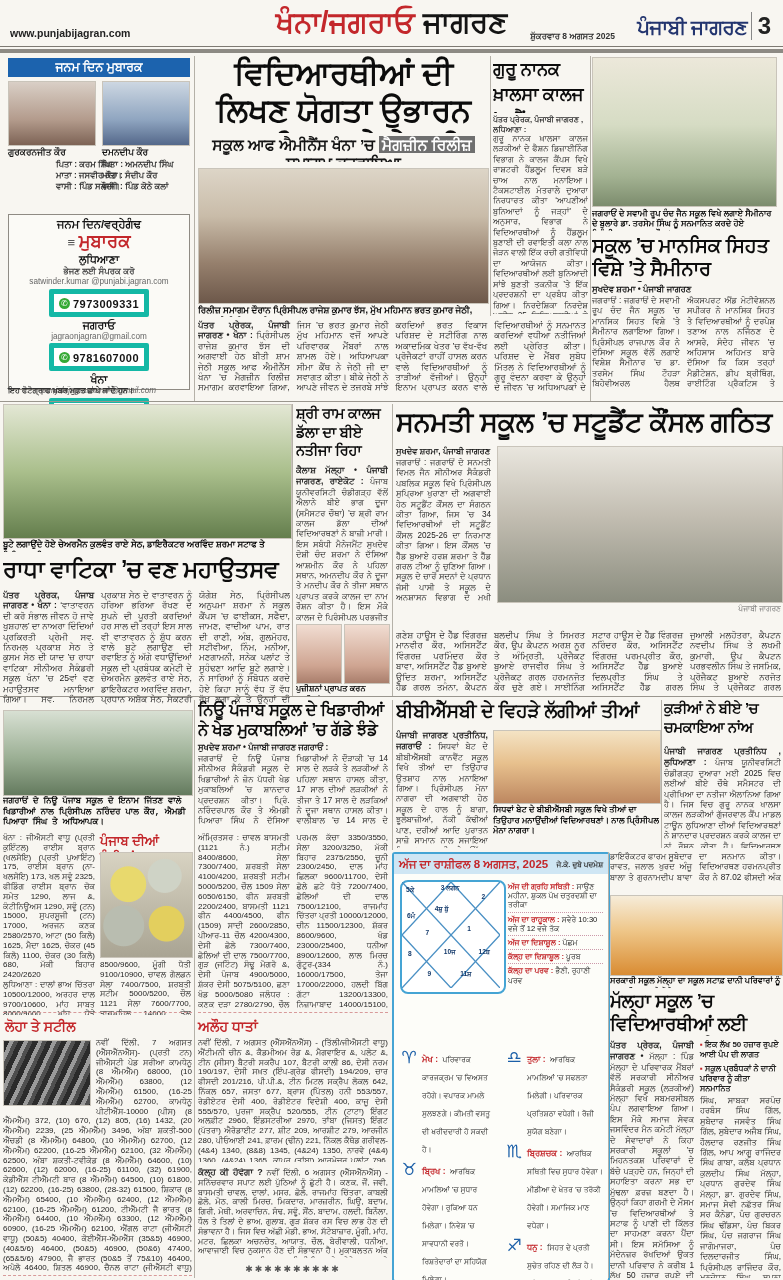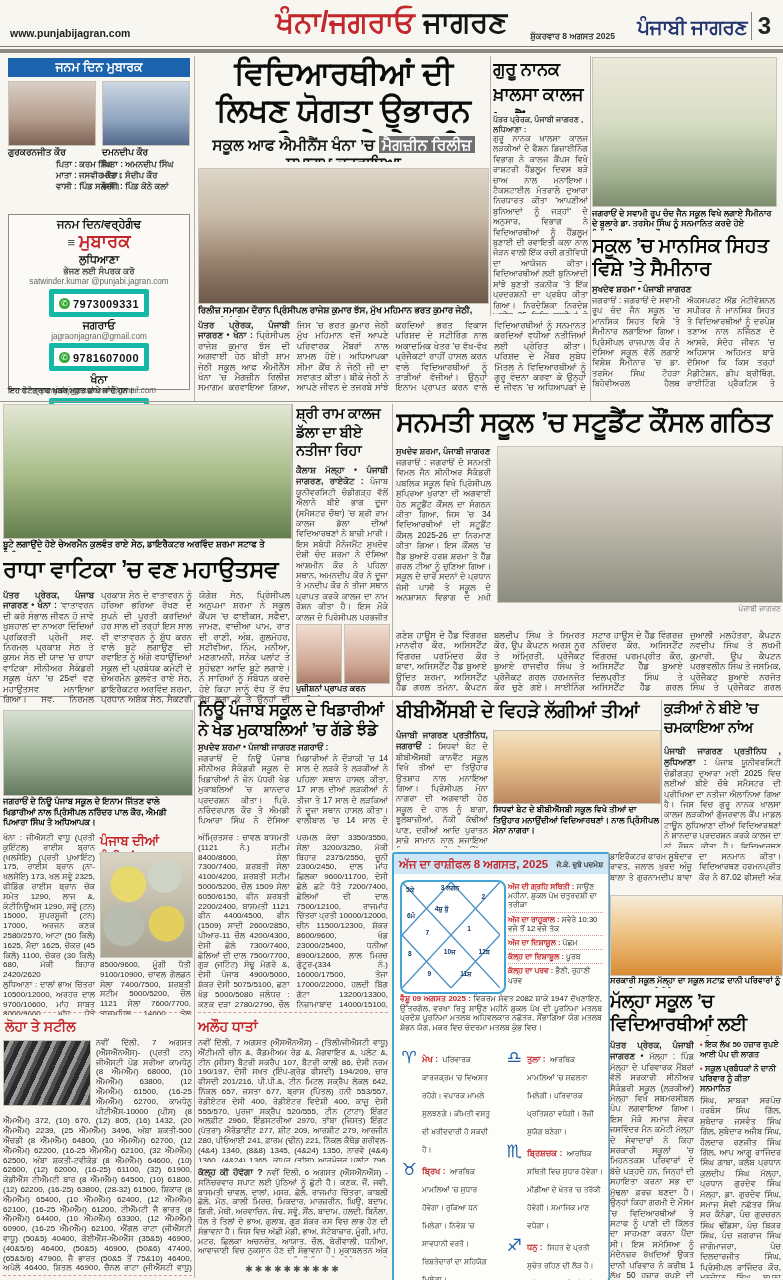--- a/index.html
+++ b/index.html
@@ -144,21 +144,21 @@
   <div class="a j" style="left:396px;top:458px;width:95px;height:143px;font-size:8.2px;">ਜਗਰਾਓਂ : ਜਗਰਾਓਂ ਦੇ ਸਨਮਤੀ ਵਿਮਲ ਜੈਨ ਸੀਨੀਅਰ ਸੈਕੰਡਰੀ ਪਬਲਿਕ ਸਕੂਲ ਵਿਖੇ ਪ੍ਰਿੰਸੀਪਲ ਸੁਪ੍ਰਿਆ ਖੁਰਾਣਾ ਦੀ ਅਗਵਾਈ ਹੇਠ ਸਟੂਡੈਂਟ ਕੌਂਸਲ ਦਾ ਸੰਗਠਨ ਕੀਤਾ ਗਿਆ, ਜਿਸ ’ਚ 34 ਵਿਦਿਆਰਥੀਆਂ ਦੀ ਸਟੂਡੈਂਟ ਕੌਂਸਲ 2025-26 ਦਾ ਨਿਰਮਾਣ ਕੀਤਾ ਗਿਆ। ਇਸ ਕੌਂਸਲ ’ਚ ਹੈੱਡ ਬੁਆਏ ਹਰਸ਼ ਸ਼ਰਮਾ ਤੇ ਹੈੱਡ ਗਰਲ ਟੀਆ ਨੂੰ ਚੁਣਿਆ ਗਿਆ। ਸਕੂਲ ਦੇ ਚਾਰੋਂ ਸਦਨਾਂ ਦੇ ਪ੍ਰਧਾਨ ਜੱਸੀ ਪਾਸੀ ਤੇ ਸਕੂਲ ਦੇ ਅਨੁਸ਼ਾਸਨ ਵਿਭਾਗ ਦੇ ਮੁਖੀ ਸਰਬਜੀਤ ਸਿੰਘ ਧਾਲੀਵਾਲ ਜਿਨ੍ਹਾਂ ਵੱਲੋਂ ਚਾਰੋਂ ਸਦਨਾਂ ਦੇ ਅਹੁਦੇਦਾਰ ਚੁਣੇ ਗਏ।</div>
   <div class="a photo ph-sanmati" style="left:497px;top:446px;width:284px;height:155px;"></div>
   <div class="a cap" style="left:396px;top:604px;width:385px;height:23px;">
     <span style="float:right;color:#666;font-weight:400;font-size:7.5px;">ਪੰਜਾਬੀ ਜਾਗਰਣ</span>
   </div>
   <div class="a j c4" style="left:396px;top:630px;width:385px;height:64px;">ਗਣੇਸ਼ ਹਾਊਸ ਦੇ ਹੈੱਡ ਵਿੰਗਰਜ਼ ਮਾਨਵੀਰ ਕੌਰ, ਅਸਿਸਟੈਂਟ ਵਿੰਗਰਜ਼ ਪਰਮਿੰਦਰ ਕੌਰ ਬਾਵਾ, ਅਸਿਸਟੈਂਟ ਹੈੱਡ ਬੁਆਏ ਉਦਿਤ ਸ਼ਰਮਾ, ਅਸਿਸਟੈਂਟ ਹੈੱਡ ਗਰਲ ਤਮੰਨਾ, ਕੈਪਟਨ ਬਲਦੀਪ ਸਿੰਘ ਤੇ ਸਿਮਰਤ ਕੌਰ, ਉਪ ਕੈਪਟਨ ਅਰਸ਼ ਨੂਰ ਤੇ ਅੰਮ੍ਰਿਤੀ, ਪ੍ਰੋਜੈਕਟ ਬੁਆਏ ਰਾਜਵੀਰ ਸਿੰਘ ਤੇ ਪ੍ਰੋਜੈਕਟ ਗਰਲ ਹਰਮਨਜੋਤ ਕੌਰ ਚੁਣੇ ਗਏ। ਸਾਈਨਿੰਗ ਸਟਾਰ ਹਾਊਸ ਦੇ ਹੈੱਡ ਵਿੰਗਰਜ਼ ਨਰਿੰਦਰ ਕੌਰ, ਅਸਿਸਟੈਂਟ ਵਿੰਗਰਜ਼ ਪਰਮਪ੍ਰੀਤ ਕੌਰ, ਅਸਿਸਟੈਂਟ ਹੈੱਡ ਬੁਆਏ ਦਿਲਪ੍ਰੀਤ ਸਿੰਘ ਤੇ ਅਸਿਸਟੈਂਟ ਹੈੱਡ ਗਰਲ ਜੁਆਲੀ ਮਲਹੋਤਰਾ, ਕੈਪਟਨ ਨਵਦੀਪ ਸਿੰਘ ਤੇ ਲਖਮੀ ਕੁਮਾਰੀ, ਉਪ ਕੈਪਟਨ ਪਰਭਵਲੀਨ ਸਿੰਘ ਤੇ ਜਸਮਿਕ, ਪ੍ਰੋਜੈਕਟ ਬੁਆਏ ਨਰਜੋਤ ਸਿੰਘ ਤੇ ਪ੍ਰੋਜੈਕਟ ਗਰਲ ਰੌਣਕ ਨੂੰ ਚੁਣਿਆ ਗਿਆ। ਵੀਨਸ ਹਾਊਸ ਦੇ ਹੈੱਡ ਵਿੰਗਰਜ਼ ਨਵਜੋਤ ਸ਼ਰਮਾ ਤੇ ਅਸਿਸਟੈਂਟ ਹਾਊਸ ਵਿੰਗਰਜ਼ ਨੀਲੂ ਜਿੰਨ, ਅਸਿਸਟੈਂਟ ਹੈੱਡ ਬੁਆਏ ਦਿੰਦਰਜੀਤ ਸਿੰਘ ਸੋਨੀ ਤੇ ਅਸਿਸਟੈਂਟ ਹੈੱਡ ਗਰਲ ਸ਼ਰਨ ਅਰੋੜਾ, ਕੈਪਟਨ ਜੁਝਾਰ ਸਿੰਘ ਤੇ ਕਰਨਪ੍ਰੀਤ ਕੌਰ, ਉਪ ਕੈਪਟਨ ਤਰਪ੍ਰੀਤ ਸਿੰਘ ਤੇ ਨਿਮਰਤ ਕੌਰ, ਪ੍ਰੋਜੈਕਟ ਬੁਆਏ ਗੈਲਨ ਅਰੋੜੀ, ਪ੍ਰੋਜੈਕਟ ਗਰਲ ਜਸ਼ਨਪ੍ਰੀਤ ਕੌਰ ਆਦਿ ਨੂੰ ਚੁਣ ਕੇ ਉਨ੍ਹਾਂ ਨੂੰ ਉਨ੍ਹਾਂ ਦੀਆਂ ਜ਼ਿੰਮੇਵਾਰੀਆਂ ਪ੍ਰਤੀ ਸੁਚੇਤ ਕੀਤਾ ਗਿਆ।</div>
 
   <div class="a rule-h" style="left:0;right:0;top:696px;"></div>
 
   <div class="a photo ph-np" style="left:3px;top:710px;width:188px;height:84px;"></div>
-  <div class="a cap" style="left:3px;top:796px;width:188px;height:32px;font-size:8.4px;">ਜਗਰਾਓਂ ਦੇ ਨਿਊ ਪੰਜਾਬ ਸਕੂਲ ਦੇ ਇਨਾਮ ਜਿੱਤਣ ਵਾਲੇ ਖਿਡਾਰੀਆਂ ਨਾਲ ਪ੍ਰਿੰਸੀਪਲ ਨਰਿੰਦਰ ਪਾਲ ਕੌਰ, ਐਮਡੀ ਪਿਆਰਾ ਸਿੰਘ ਤੇ ਅਧਿਆਪਕ।</div>
+  <div class="a cap" style="left:3px;top:796px;width:188px;height:32px;font-size:8.4px;font-family:Liberation Mono, monospace;">ਜਗਰਾਓਂ ਦੇ ਨਿਊ ਪੰਜਾਬ ਸਕੂਲ ਦੇ ਇਨਾਮ ਜਿੱਤਣ ਵਾਲੇ ਖਿਡਾਰੀਆਂ ਨਾਲ ਪ੍ਰਿੰਸੀਪਲ ਨਰਿੰਦਰ ਪਾਲ ਕੌਰ, ਐਮਡੀ ਪਿਆਰਾ ਸਿੰਘ ਤੇ ਅਧਿਆਪਕ।</div>
   <div class="a h" style="left:198px;top:699px;width:190px;height:42px;font-size:16.5px;line-height:20px;">ਨਿਊ ਪੰਜਾਬ ਸਕੂਲ ਦੇ ਖਿਡਾਰੀਆਂ ਨੇ ਖੇਡ ਮੁਕਾਬਲਿਆਂ ’ਚ ਗੱਡੇ ਝੰਡੇ</div>
   <div class="a" style="left:198px;top:742px;width:190px;font-size:8.4px;font-weight:700;">ਸੁਖਦੇਵ ਸ਼ਰਮਾ • ਪੰਜਾਬੀ ਜਾਗਰਣ ਜਗਰਾਓਂ :</div>
   <div class="a j c2" style="left:198px;top:754px;width:190px;height:74px;font-size:8.2px;">ਜਗਰਾਓਂ ਦੇ ਨਿਊ ਪੰਜਾਬ ਸੀਨੀਅਰ ਸੈਕੰਡਰੀ ਸਕੂਲ ਦੇ ਖਿਡਾਰੀਆਂ ਨੇ ਜ਼ੋਨ ਪੱਧਰੀ ਖੇਡ ਮੁਕਾਬਲਿਆਂ ’ਚ ਸ਼ਾਨਦਾਰ ਪ੍ਰਦਰਸ਼ਨ ਕੀਤਾ। ਪ੍ਰਿੰ. ਨਰਿੰਦਰਪਾਲ ਕੌਰ ਤੇ ਐਮਡੀ ਪਿਆਰਾ ਸਿੰਘ ਨੇ ਦੱਸਿਆ ਖਿਡਾਰੀਆਂ ਨੇ ਦੌੜਾਕੀ ’ਚ 14 ਸਾਲ ਦੇ ਲੜਕੇ ਤੇ ਲੜਕੀਆਂ ਨੇ ਪਹਿਲਾ ਸਥਾਨ ਹਾਸਲ ਕੀਤਾ, 17 ਸਾਲ ਦੀਆਂ ਲੜਕੀਆਂ ਨੇ ਤੀਜਾ ਤੇ 17 ਸਾਲ ਦੇ ਲੜਕਿਆਂ ਨੇ ਦੂਜਾ ਸਥਾਨ ਹਾਸਲ ਕੀਤਾ। ਵਾਲੀਬਾਲ ’ਚ 14 ਸਾਲ ਦੇ ਲੜਕਿਆਂ ਤੇ ਲੜਕੀਆਂ ਨੇ ਦੂਜੇ ਨੰਬਰ ਤੇ ਆਪਣੀ ਪੁਜ਼ੀਸ਼ਨ ਬਣਾਈ। ਉਨ੍ਹਾਂ ਦੱਸਿਆ ਬਾਸਕਟਬਾਲ ’ਚ 14 ਸਾਲ ਦੇ ਲੜਕਿਆਂ ਨੇ ਤੀਜਾ ਦਰਜਾ ਤੇ ਸਭ ਤੋਂ ਵੱਧ ਕਬੱਡੀ 17 ਸਾਲ ਦੀਆਂ ਲੜਕੀਆਂ ਨੇ ਤੀਜਾ ਸਥਾਨ ਹਾਸਲ ਕੀਤਾ।</div>
 
   <div class="a h" style="left:396px;top:699px;width:264px;height:26px;font-size:19px;line-height:24px;">ਬੀਬੀਐੱਸਬੀ ਦੇ ਵਿਹੜੇ ਲੱਗੀਆਂ ਤੀਆਂ</div>
   <div class="a j" style="left:396px;top:730px;width:92px;height:118px;font-size:8.2px;">
     <b>ਪੰਜਾਬੀ ਜਾਗਰਣ ਪ੍ਰਤੀਨਿਧ, ਜਗਰਾਓਂ :</b>
     <span>ਸਿਧਵਾਂ ਬੇਟ ਦੇ ਬੀਬੀਐੱਸਬੀ ਕਾਨਵੈਂਟ ਸਕੂਲ ਵਿਖੇ ਤੀਆਂ ਦਾ ਤਿਉਹਾਰ ਉਤਸ਼ਾਹ ਨਾਲ ਮਨਾਇਆ ਗਿਆ। ਪ੍ਰਿੰਸੀਪਲ ਮੋਨਾ ਨਾਗਰਾ ਦੀ ਅਗਵਾਈ ਹੇਠ ਸਕੂਲ ਦੇ ਹਾਲ ਨੂੰ ਬਾਗਾ, ਝੂਲੇਬਾਜ਼ੀਆਂ, ਨੱਕੀ ਕੱਢੀਆਂ ਪਾਣ, ਦਰੀਆਂ ਆਦਿ ਪੁਰਾਤਨ ਸਾਜ਼ੋ ਸਾਮਾਨ ਨਾਲ ਸਜਾਇਆ ਗਿਆ। ਸਕੂਲ ਦੀ ਸਟੇਜ ਉੱਪਰ ਪੰਜਾਬੀ ਵਿਰਸੇ ਨੂੰ ਦਰਸਾਉਂਦਾ ਗਿੱਧਾ ਜੀਤ ਪੇਸ਼ ਕੀਤਾ ਗਿਆ, ਜਿਸ ’ਚ ਚਰਖੇ, ਫੁਲਕਾਰੀ, ਪੀਂਘਾਂ ਦੇ ਝੂਟੇ, ਮਹਿੰਦੀ, ਚੂੜੀਆਂ ਆਦਿ ਨਾਲ ਪੰਜਾਬੀ ਵਿਰਸੇ ਦਾ ਦ੍ਰਿਸ਼ ਪੇਸ਼ ਕੀਤਾ ਗਿਆ। ਸਕੂਲ ਦੇ ਨੰਨ੍ਹੇ ਬੱਚਿਆਂ ਨੇ ਇਸ ’ਚ ਪੂਰੇ ਦਿਲ ਨਾਲ ਹਿੱਸਾ ਲਿਆ।</span>
   </div>
   <div class="a photo ph-bbsb" style="left:493px;top:730px;width:166px;height:72px;"></div>
@@ -226,23 +226,20 @@
       <span class="kno" style="left:25%;top:80%;">9</span>
       <span class="kno" style="left:57%;top:80%;">11ਸ਼</span>
     </div>
     <div style="position:absolute;left:114px;top:26px;width:95px;font-size:7.6px;line-height:9.2px;">
       <div style="border-bottom:1px dotted #c9a;padding:2px 0;"><span class="infolabel">ਅੱਜ ਦੀ ਗ੍ਰਹਿ ਸਥਿਤੀ :</span> <span>ਸਾਉਣ ਮਹੀਨਾ, ਸ਼ੁਕਲ ਪੱਖ ਚਤੁਰਦਸ਼ੀ ਦਾ ਤਰੀਕਾ</span></div>
       <div style="border-bottom:1px dotted #c9a;padding:2px 0;"><span class="infolabel">ਅੱਜ ਦਾ ਰਾਹੂਕਾਲ :</span> <span>ਸਵੇਰੇ 10:30 ਵਜੇ ਤੋਂ 12 ਵਜੇ ਤੱਕ</span></div>
       <div style="border-bottom:1px dotted #c9a;padding:2px 0;"><span class="infolabel">ਅੱਜ ਦਾ ਦਿਸ਼ਾਸ਼ੂਲ :</span> <span>ਪੱਛਮ</span></div>
       <div style="border-bottom:1px dotted #c9a;padding:2px 0;"><span class="infolabel">ਕੱਲ੍ਹ ਦਾ ਦਿਸ਼ਾਸ਼ੂਲ :</span> <span>ਪੂਰਬ</span></div>
       <div style="padding:2px 0;"><span class="infolabel">ਕੱਲ੍ਹ ਦਾ ਪਰਵ :</span> <span>ਭੈਣੀ, ਰੁਹਾਣੀ ਪਰਵ</span></div>
     </div>
-    <div style="position:absolute;left:6px;top:140px;width:202px;height:50px;font-size:7.8px;line-height:9.6px;text-align:justify;overflow:hidden;">
-      <b class="red">ਵੈਸ਼ੂ 09 ਅਗਸਤ 2025 :</b><span> ਵਿਕਰਮ ਸੰਵਤ 2082 ਸ਼ਾਕੇ 1947 ਦੱਖਣਾਇਣ, ਉੱਤਰਗੋਲ, ਵਰਖਾ ਰਿਤੂ ਸਾਉਣ ਮਹੀਨੇ ਸ਼ੁਕਲ ਪੱਖ ਦੀ ਪੂਰਨਿਮਾ ਮਤਲਬ ਪ੍ਰਦੋਸ਼ ਪੂਰਨਿਮਾ ਮਤਲਬ ਅਹਿਵਲਕਾਰ ਨਛੱਤਰ, ਸੌਂਭਾਗਿਆ ਯੋਗ ਮਤਲਬ ਸ਼ੋਭਨ ਯੋਗ, ਮਕਰ ਵਿਚ ਚੰਦਰਮਾ ਮਤਲਬ ਕੁੰਭ ਵਿਚ।</span>
-    </div>
     <div style="position:absolute;left:5px;top:194px;width:204px;display:grid;grid-template-columns:1fr 1fr;column-gap:6px;">
       <div>
         <div class="zrow">
             <span class="zi">♈</span>
             <div><span class="zname">ਮੇਖ :</span> <span class="ztext">ਪਰਿਵਾਰਕ ਕਾਰਜਕ੍ਰਮ ’ਚ ਵਿਅਸਤ ਰਹੋਗੇ। ਵਪਾਰਕ ਮਾਮਲੇ ਸੁਲਝਣਗੇ। ਕੀਮਤੀ ਵਸਤੂ ਦੀ ਖਰੀਦਦਾਰੀ ਹੋ ਸਕਦੀ ਹੈ।</span></div>
           </div>
         <div class="zrow">
             <span class="zi">♉</span>
             <div><span class="zname">ਬ੍ਰਿਖ :</span> <span class="ztext">ਆਰਥਿਕ ਮਾਮਲਿਆਂ ’ਚ ਸੁਧਾਰ ਹੋਵੇਗਾ। ਰੁਕਿਆ ਧਨ ਮਿਲੇਗਾ। ਨਿਵੇਸ਼ ’ਚ ਸਾਵਧਾਨੀ ਵਰਤੋ। ਰਿਸ਼ਤੇਦਾਰਾਂ ਦਾ ਸਹਿਯੋਗ ਮਿਲੇਗਾ।</span></div>
           </div>

